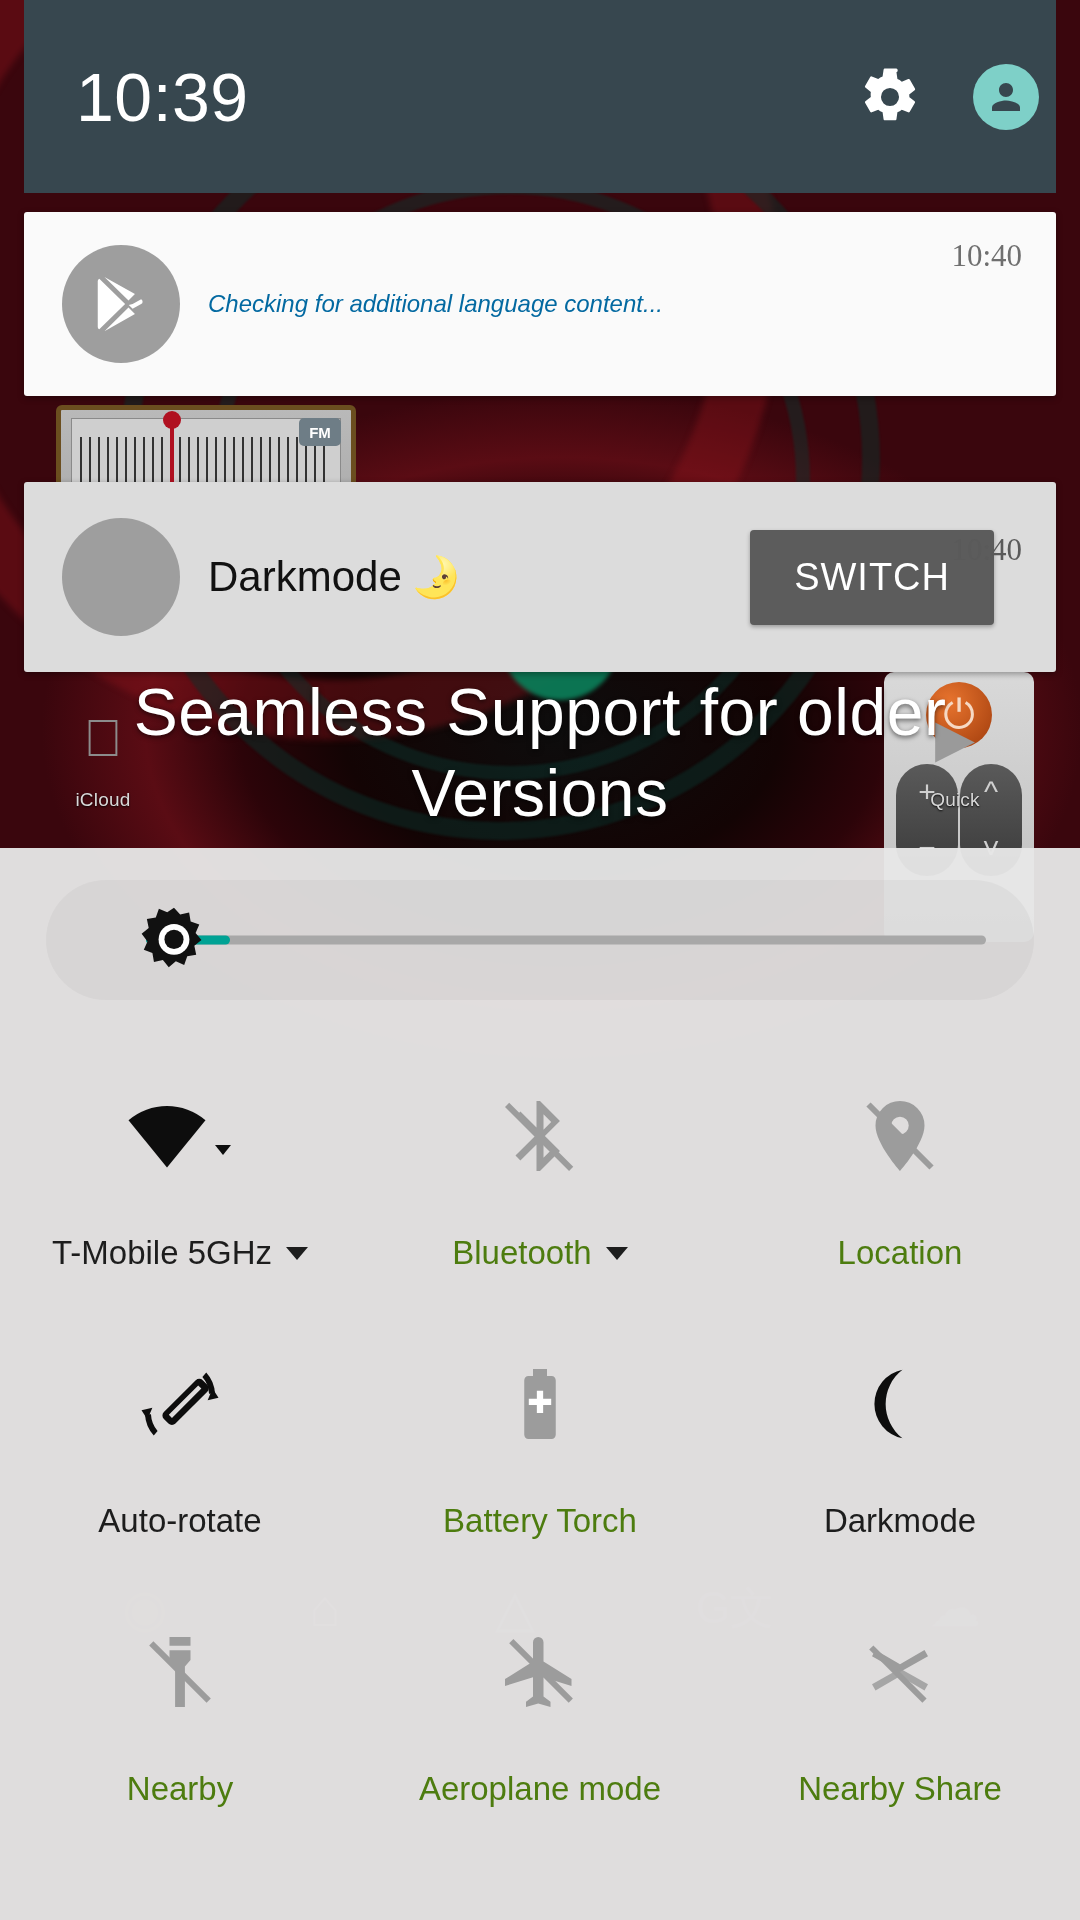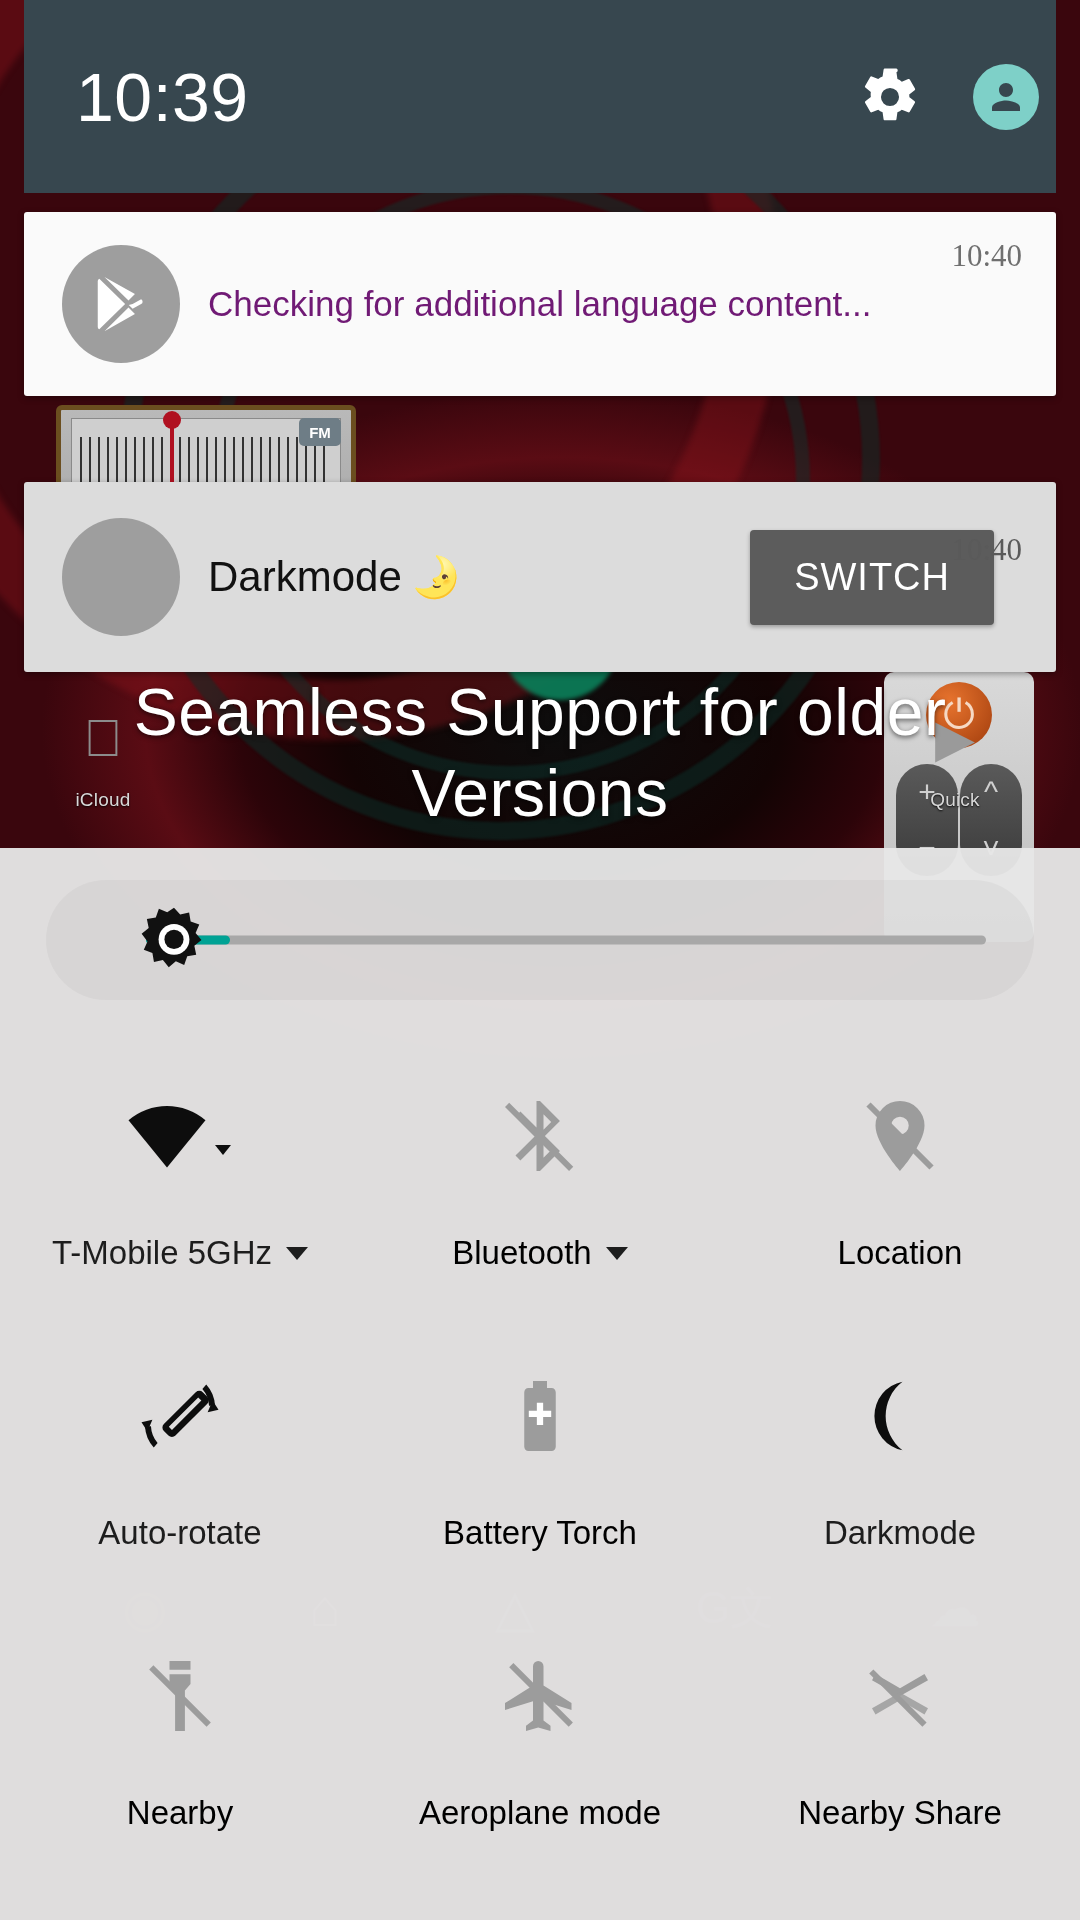--- a/index.html
+++ b/index.html
@@ -133,22 +133,22 @@
   .notif-dark { top:482px; height:190px; background:#dcdcdc; }
 
   .n-icon {
     width:118px; height:118px; border-radius:50%; background:#9e9e9e;
     margin-left:38px; flex:0 0 auto;
     display:flex; align-items:center; justify-content:center;
   }
   .n-icon svg { width:62px; height:62px; display:block; }
   .n-body { flex:1; display:flex; align-items:center; padding:0 28px; min-width:0; }
   .n-text {
-    font-size:35px; color:#701a75; white-space:nowrap;
-    overflow:hidden; text-overflow:ellipsis;
+    font-size:24px; color:#0369a1; white-space:nowrap;
+    overflow:hidden; text-overflow:ellipsis;font-style:italic;
   }
   .n-title {
     font-size:42px; color:#111; white-space:nowrap; display:flex;
     align-items:center; gap:10px;
   }
   .n-emoji { font-size:40px; }
   .n-time {
     position:absolute; right:34px; top:26px;
     font-size:31px; color:#6f6f6f;font-family:Liberation Serif, serif;
   }
@@ -188,38 +188,38 @@
     background:#00a294; border-radius:5px;
   }
   .br-thumb {
     position:absolute; left:128px; top:50%; transform:translate(-50%,-50%);
     width:74px; height:74px;
   }
   .br-thumb svg { width:74px; height:74px; display:block; }
 
   .qs-grid {
     position:absolute; left:0; top:190px; width:1080px;
-    display:grid; grid-template-columns:repeat(3,1fr); row-gap:12px;
+    display:grid; grid-template-columns:repeat(3,1fr); row-gap:0;
   }
   .qs-tile {
     height:268px; display:flex; flex-direction:column;
     align-items:center; justify-content:flex-start; padding-top:44px;
     cursor:pointer;
   }
   .qs-ico { height:108px; display:flex; align-items:center; justify-content:center; }
   .qs-ico svg { display:block; }
   .qs-lbl-row { display:flex; align-items:center; gap:14px; margin-top:44px; }
   .qs-lbl { font-size:33px; color:#1d1d1d; white-space:nowrap; }
   .caret {
     width:0; height:0; border-left:11px solid transparent;
     border-right:11px solid transparent; border-top:13px solid #1d1d1d;
   }
   .on  { fill:#0d0d0d; }
   .off { fill:#9c9c9c; }
-  .qs-tile.is-off .qs-lbl { color:#000000; }
+  .qs-tile.is-off .qs-lbl { color:#4d7c0f; }
 </style>
 </head>
 <body>
 
 <div id="screen">
 
   <div class="wallpaper">
     <div class="wp-red1"></div>
     <div class="wp-swoosh wp-s1"></div>
     <div class="wp-swoosh wp-s2"></div>

